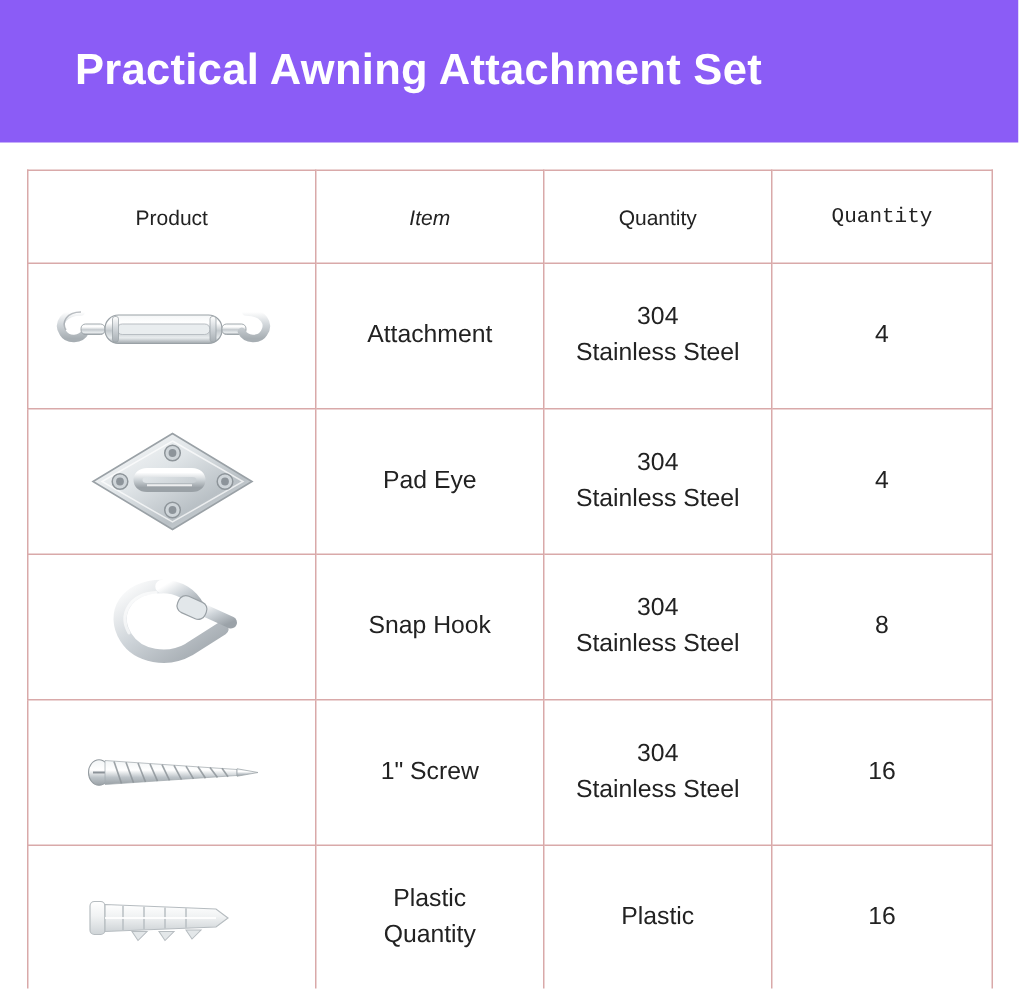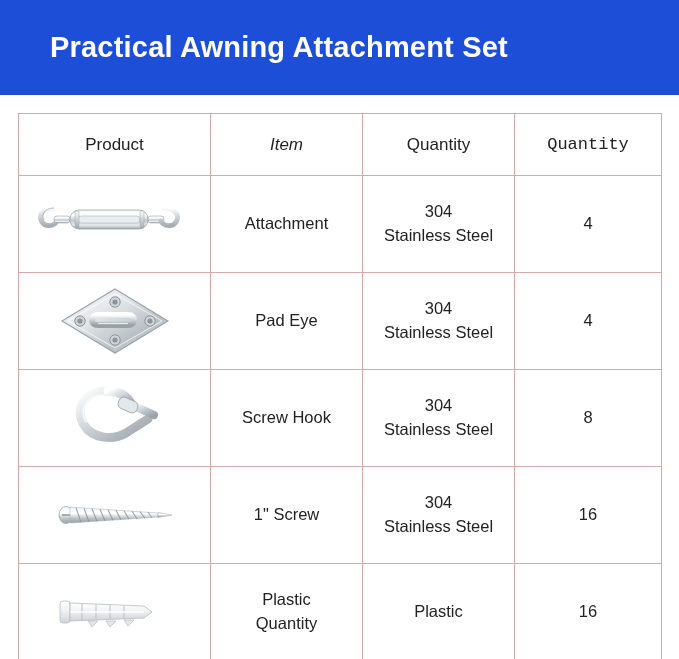--- a/index.html
+++ b/index.html
@@ -15,21 +15,21 @@
     overflow: hidden;
   }
   .page {
     position: relative;
     width: 679px;
     height: 659px;
     background: #ffffff;
   }
   .banner {
     height: 95px;
-    background: #1d4ed8;
+    background: #8b5cf6;
     display: flex;
     align-items: center;
     padding-left: 50px;
   }
   .banner-title {
     color: #ffffff;
     font-size: 29px;
     font-weight: bold;
     letter-spacing: 0.2px;
   }
@@ -44,21 +44,21 @@
   }
   table.spec td, table.spec th {
     border: 1px solid #d9a9a9;
     text-align: center;
     vertical-align: middle;
     font-weight: normal;
     color: #222222;
   }
   table.spec thead th {
     height: 62px;
-    font-size: 17px;
+    font-size: 14px;
   }
   table.spec tbody td {
     height: 97px;
     font-size: 16.5px;
     line-height: 1.45;
   }
   .col-product { width: 192px; }
   .col-item { width: 152px; font-style: italic; }
   .col-material { width: 152px; }
   .col-qty { width: 147px; font-family: Liberation Mono, monospace; }
@@ -204,21 +204,21 @@
                 <path d="M58 14 C70 14 78 20 82 28" fill="none" stroke="url(#hookG)" stroke-width="9" stroke-linecap="round"></path>
 
                 <path d="M82 28 L104 38" fill="none" stroke="url(#hookG)" stroke-width="8" stroke-linecap="round"></path>
 
                 <rect x="68" y="22" width="20" height="12" rx="5" transform="rotate(24 78 28)" fill="#e2e7ea" stroke="#9aa1a6" stroke-width="0.8"></rect>
 
                 <path d="M54 18 C36 19 29 33 36 45" fill="none" stroke="#ffffff" stroke-width="2" opacity="0.65" stroke-linecap="round"></path>
               </svg>
             </div>
           </td>
-          <td>Screw Hook</td>
+          <td>Snap Hook</td>
           <td>
             <div class="material-two-line">
               <span>304</span>
               <span>Stainless Steel</span>
             </div>
           </td>
           <td>8</td>
         </tr>
 
         <tr>

